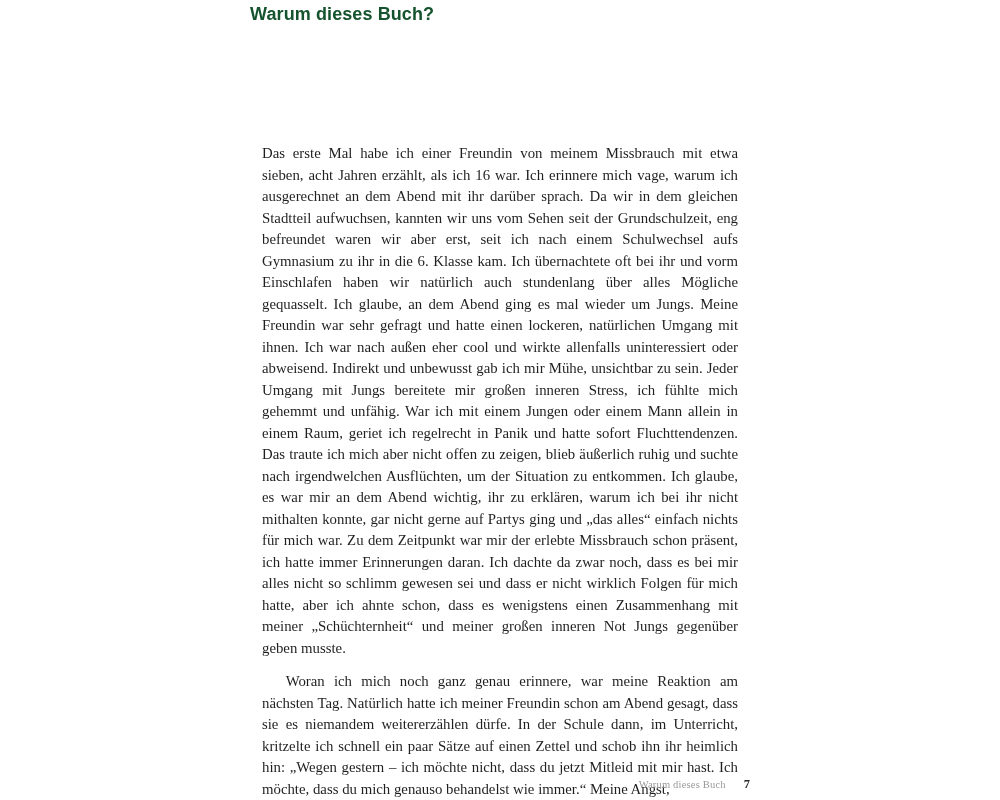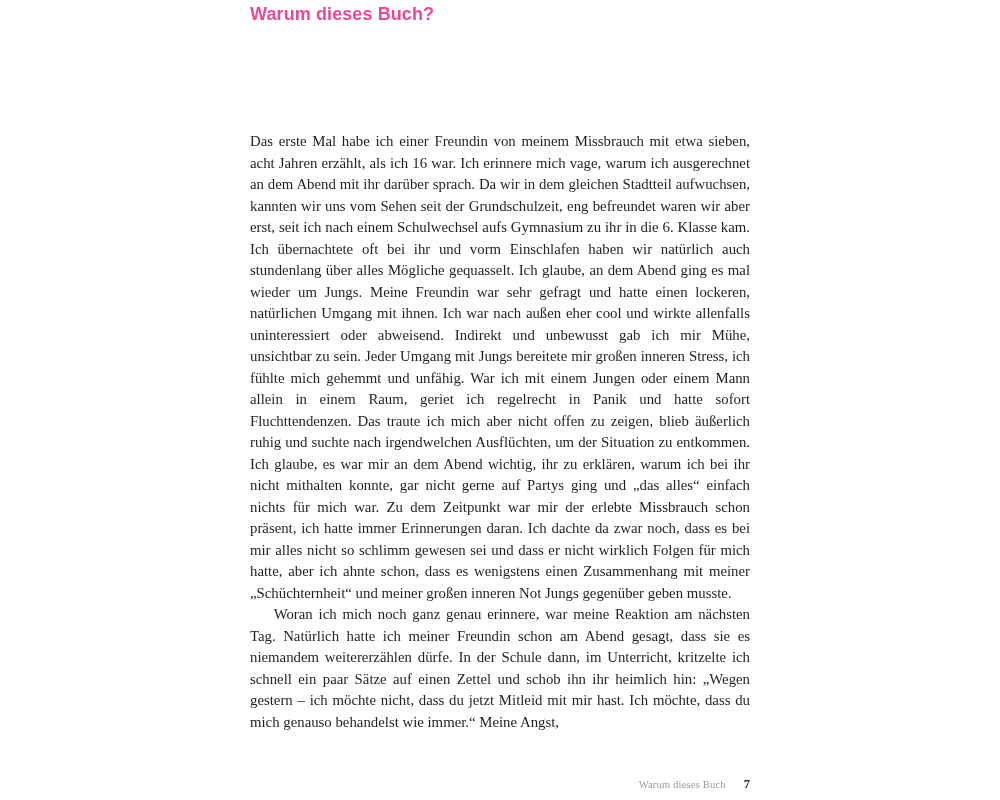--- a/index.html
+++ b/index.html
@@ -18,38 +18,38 @@
   .chapter-title {
     position: absolute;
     left: 250px;
     top: 2px;
     width: 500px;
     margin: 0;
     font-family: "Liberation Sans", sans-serif;
     font-weight: 700;
     font-size: 18px;
     line-height: 24px;
-    color: #ec4899;
+    color: #14532d;
     letter-spacing: 0.1px;
   }
   .body-text {
     position: absolute;
     left: 250px;
     top: 131px;
     width: 500px;
     font-family: "Liberation Serif", "DejaVu Serif", serif;
     font-size: 14.8px;
     line-height: 21.5px;
     color: #1f1f1f;
     text-align: justify;
     hyphens: auto;
     -webkit-hyphens: auto;
   }
   .body-text p {
-    margin: 0;
+    margin: 12px;
   }
   .body-text p.indented {
     text-indent: 1.6em;
   }
   .footer {
     position: absolute;
     left: 250px;
     top: 774px;
     width: 500px;
     text-align: right;

